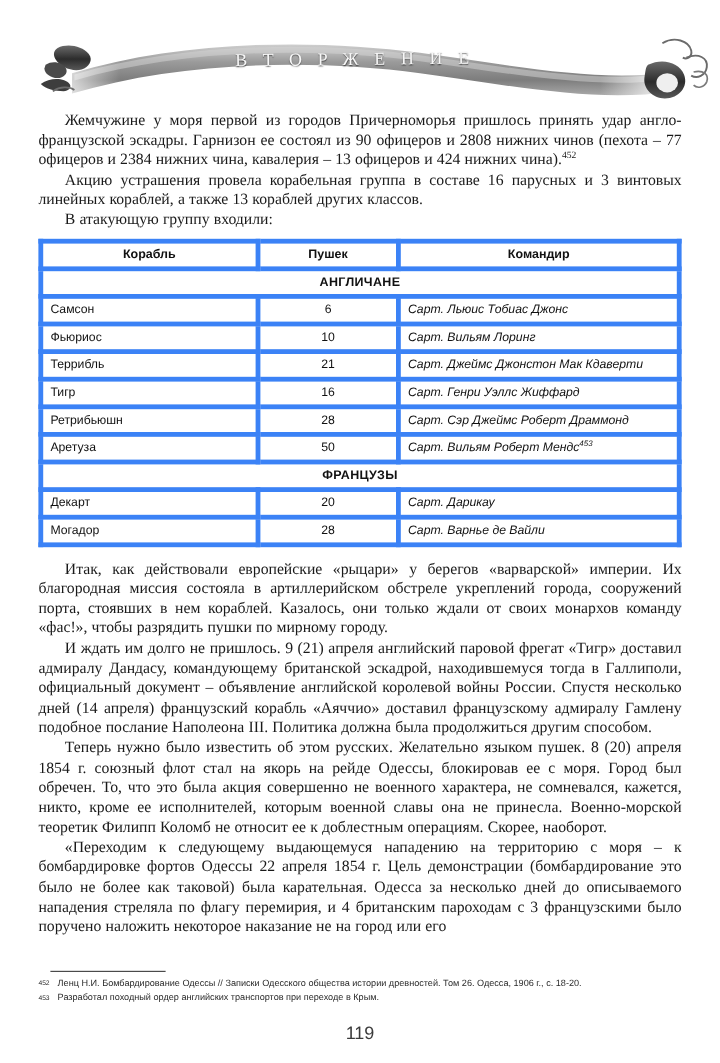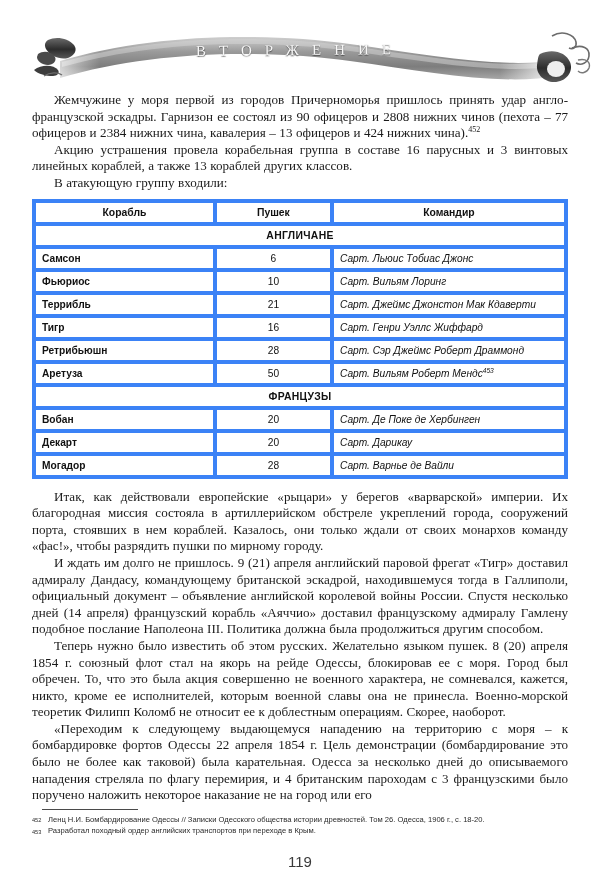--- a/index.html
+++ b/index.html
@@ -79,21 +79,21 @@
   table.fleet td, table.fleet th {
     border: 4px solid #3b82f6;
     padding: 3px 6px;
     height: 13px;
   }
   table.fleet th {
     font-weight: bold;
     text-align: center;
     font-size: 10.4px;
   }
-  td.c-ship   { width: 34%; text-align: left; font-weight: bold; }
+  td.c-ship   { width: 34%; text-align: left; }
   td.c-guns   { width: 22%; text-align: center; }
   td.c-cmd    { width: 44%; text-align: left; font-style: italic; }
   tr.group td {
     text-align: center;
     font-weight: bold;
     letter-spacing: 0.3px;
     font-size: 10.4px;
   }
   sup.fn-s {
     font-size: 6.6px;
@@ -248,25 +248,20 @@
           <td class="c-cmd">Сарт. Сэр Джеймс Роберт Драммонд</td>
         </tr>
         <tr>
           <td class="c-ship">Аретуза</td>
           <td class="c-guns">50</td>
           <td class="c-cmd"><span>Сарт. Вильям Роберт Мендс</span><sup class="fn-s">453</sup></td>
         </tr>
 
         <tr class="group">
           <td colspan="3">ФРАНЦУЗЫ</td>
-        </tr>
-        <tr>
-          <td class="c-ship">Вобан</td>
-          <td class="c-guns">20</td>
-          <td class="c-cmd">Сарт. Де Поке де Хербинген</td>
         </tr>
         <tr>
           <td class="c-ship">Декарт</td>
           <td class="c-guns">20</td>
           <td class="c-cmd">Сарт. Дарикау</td>
         </tr>
         <tr>
           <td class="c-ship">Могадор</td>
           <td class="c-guns">28</td>
           <td class="c-cmd">Сарт. Варнье де Вайли</td>

